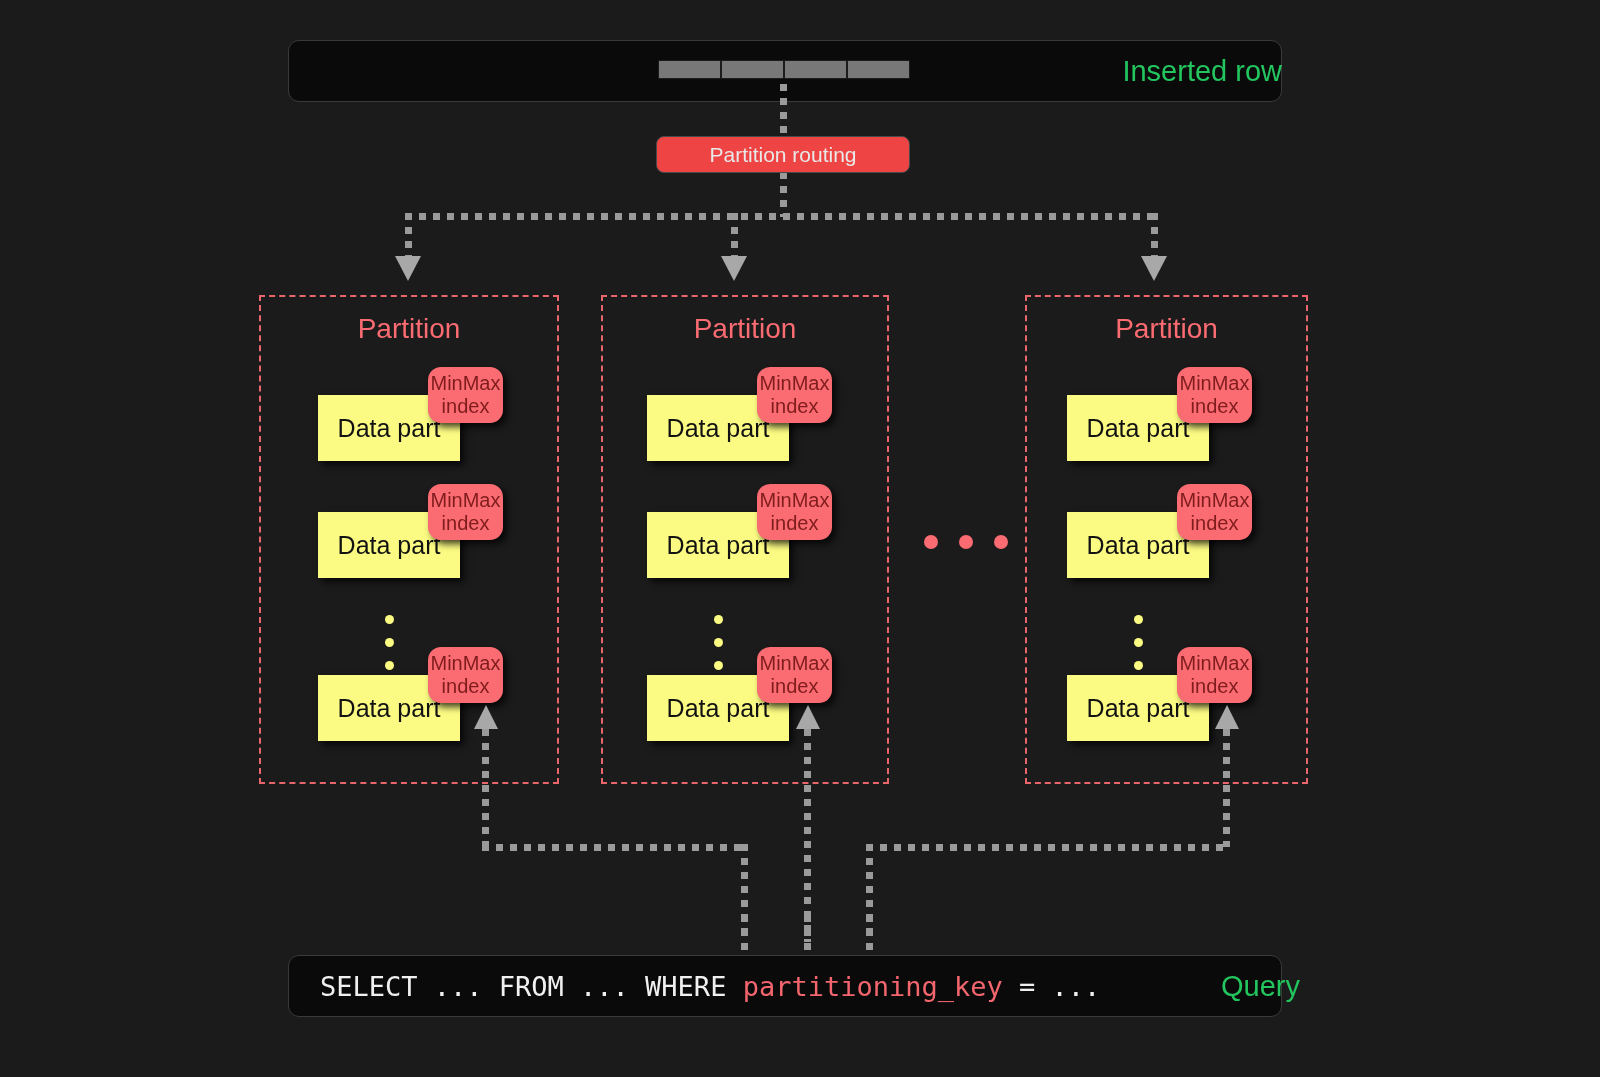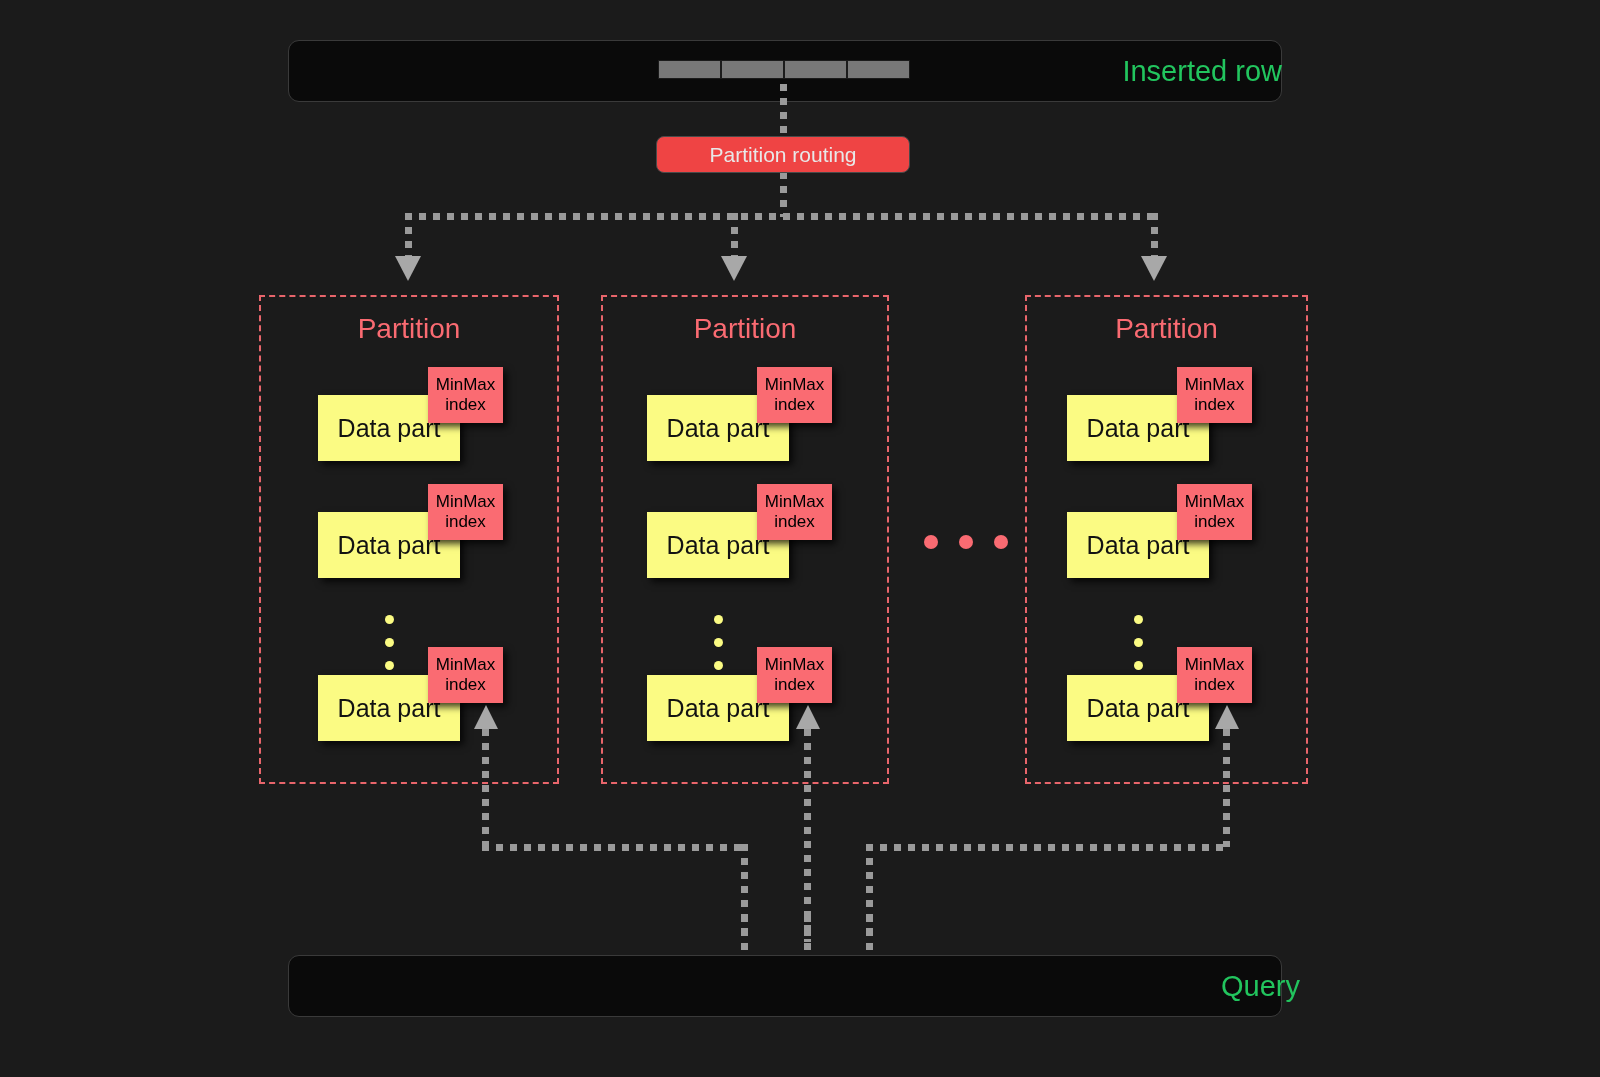--- a/index.html
+++ b/index.html
@@ -86,29 +86,30 @@
     justify-content: center;
     box-shadow: 4px 4px 7px rgba(0,0,0,0.75);
   }
   .minmax {
     position: absolute;
     left: 110px;
     top: 0;
     width: 75px;
     height: 56px;
     background: #fa6b72;
-    color: #000000;
-    font-size: 17px;
+    color: #7f1d1d;
+    font-size: 20px;
     line-height: 1.15;
     display: flex;
     flex-direction: column;
     align-items: center;
     justify-content: center;
     box-shadow: 4px 4px 7px rgba(0,0,0,0.75);
     z-index: 2;
+    border-radius: 13px;
   }
   
   .dot-v {
     position: absolute;
     width: 7px;
     background-image: linear-gradient(#9a9a9a 50%, rgba(0,0,0,0) 0%);
     background-size: 7px 14px;
     background-repeat: repeat-y;
   }
   .dot-h {
@@ -314,16 +315,17 @@
   <div class="dot-h" style="left:866px; top:844px; width:364px;"></div>
   <div class="dot-v" style="left:866px; top:844px; height:98px;"></div>
 
 
   <div class="dot-v" style="left:741px; top:915px; height:42px;"></div>
   <div class="dot-v" style="left:804px; top:915px; height:42px;"></div>
   <div class="dot-v" style="left:866px; top:915px; height:42px;"></div>
 
   <div class="bar" style="left:288px; top:955px; width:994px; height:62px;"></div>
 
+  <div class="query-text" style="left:320px; top:971px;"><span>SELECT ... FROM ... WHERE </span><span class="key">partitioning_key</span><span> = ...</span></div>
 
   <div class="bar-label" style="right:300px; top:970px;">Query</div>
 
 </div>
 
 </body></html>

